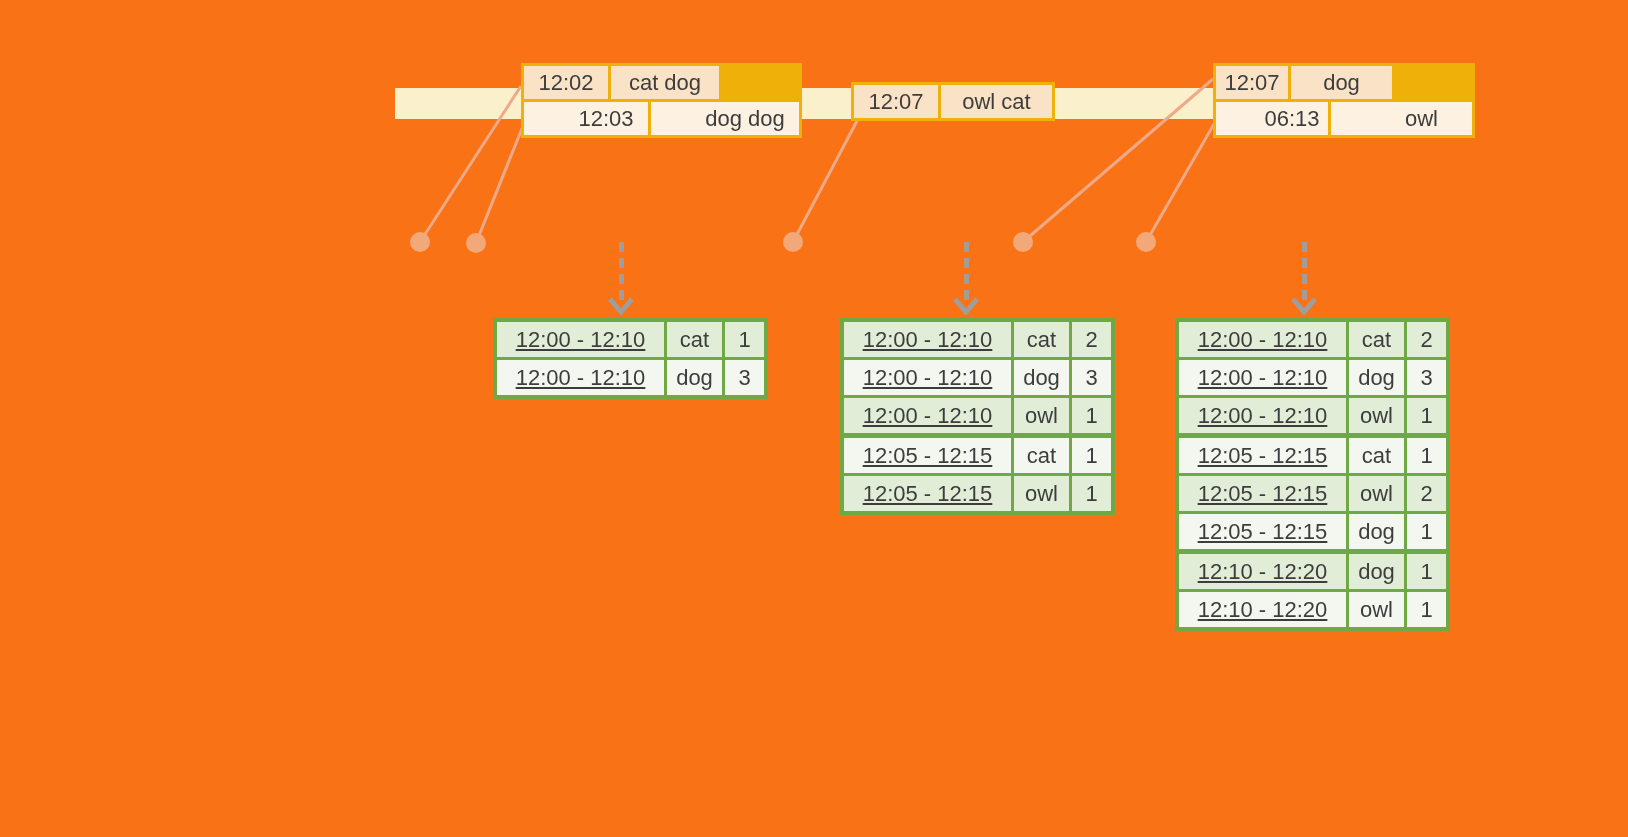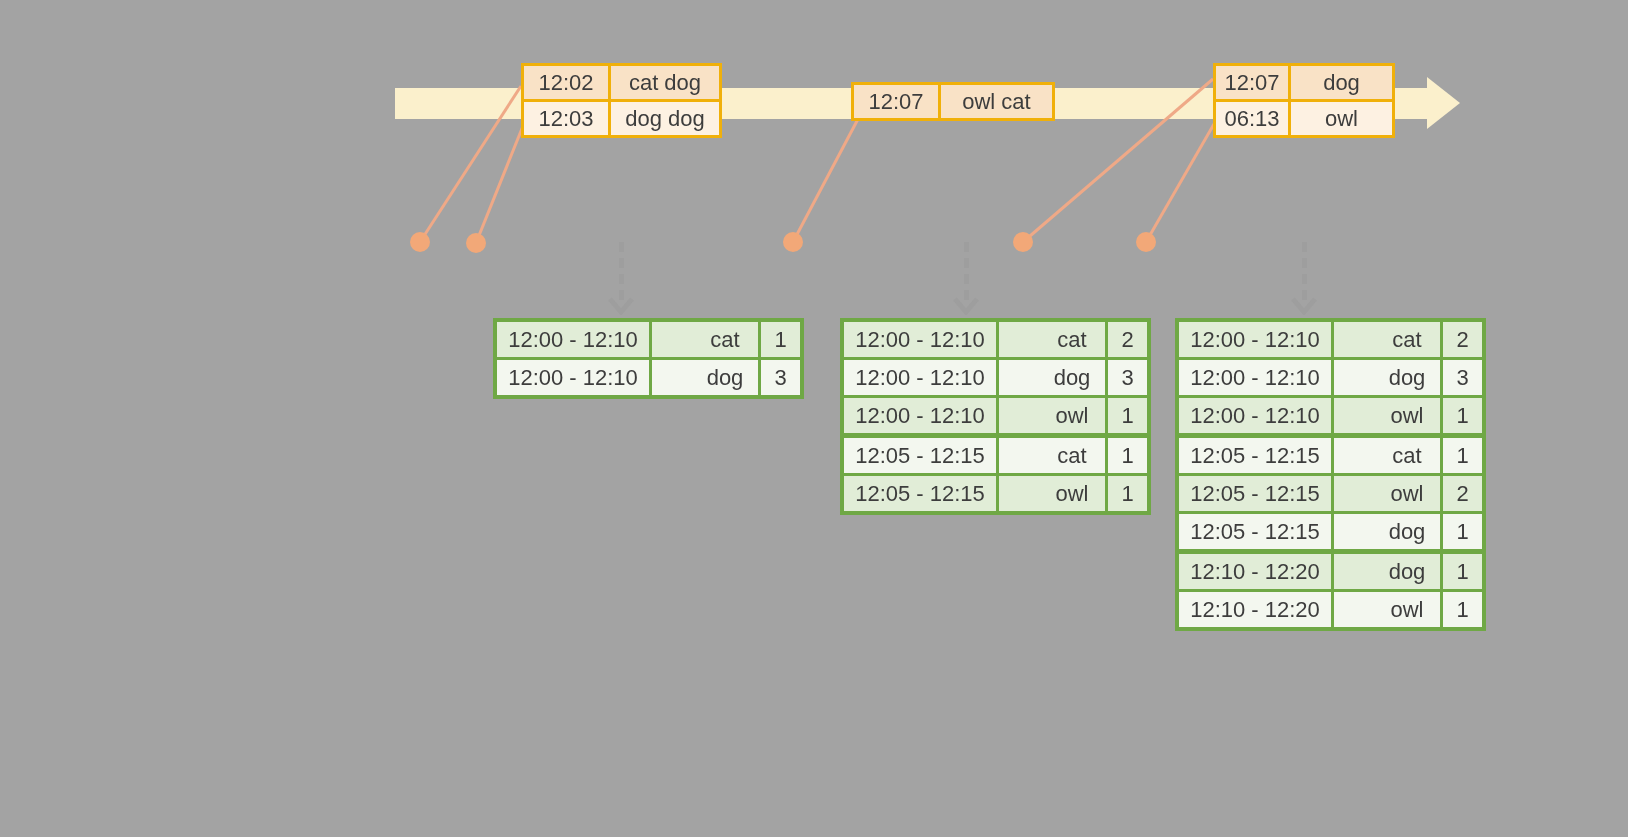--- a/index.html
+++ b/index.html
@@ -1,55 +1,55 @@
 <!DOCTYPE html>
 <html style="--gold: #F0B00A; --peach: #F9E2C6; --peach-light: #FDF1E2; --cream: #FBF0CC; --salmon-line: #EFA987; --salmon-dot: #F2A878; --gray: #9E9E9E; --green: #6FA845; --green-dark: #E1EDD7; --green-light: #F3F7EF; --ink: #3D3D3D;"><head>
 <meta charset="utf-8">
 <style>
   :root{
     --gold:#F0B00A; --peach:#F9E2C6; --peach-light:#FDF1E2; --cream:#FBF0CC;
     --salmon-line:#EFA987; --salmon-dot:#F2A878; --gray:#9E9E9E;
     --green:#6FA845; --green-dark:#E1EDD7; --green-light:#F3F7EF; --ink:#3D3D3D;
   }
   html,body{margin:0;padding:0;background:#000;}
-  .canvas{position:relative;width:1628px;height:837px;background:#a3a3a3;overflow:hidden;
+  .canvas{position:relative;width:1628px;height:837px;background:#f97316;overflow:hidden;
           font-family:"Liberation Sans",sans-serif;color:var(--ink);}
 
   
   .band{position:absolute;left:395px;top:88px;width:1032px;height:31px;background:var(--cream);z-index:1;}
   .band-head{position:absolute;left:1427px;top:77px;width:0;height:0;z-index:1;
              border-top:26px solid transparent;border-bottom:26px solid transparent;
              border-left:33px solid var(--cream);}
 
   
   .connectors{position:absolute;left:0;top:0;z-index:2;pointer-events:none;}
 
   
   .etable{position:absolute;z-index:3;display:flex;flex-direction:column;gap:3px;
           background:var(--gold);border:3px solid var(--gold);width:fit-content;}
   .etable .trow{display:flex;gap:3px;}
   .etable .cell{height:33px;line-height:33px;text-align:center;font-size:22px;}
   .etable .cell-time{width:var(--c1,84px);}
   .etable .cell-words{width:var(--c2,108px);}
   .etable .base .cell{background:var(--peach);}
-  .etable .alt  .cell{background:var(--peach-light);}
+  .etable .alt  .cell{background:var(--peach-light);padding-left:40px;}
 
   
   .trigger{position:absolute;top:242px;z-index:2;display:flex;flex-direction:column;align-items:center;width:28px;}
   .trigger .shaft{width:0;height:58px;border-left:5px dashed var(--gray);}
   .trigger svg{display:block;margin-top:-3px;}
 
   
   .gtable{position:absolute;z-index:3;display:flex;flex-direction:column;gap:3px;
           background:var(--green);border:4px solid var(--green);width:fit-content;}
   .gtable .trow{display:flex;gap:3px;}
   .gtable .trow.group-start{margin-top:2px;}
   .gtable .cell{height:35px;line-height:35px;text-align:center;font-size:22px;}
-  .gtable .cell-window{width:152px;}
-  .gtable .cell-word{width:66px;padding-left:40px;}
+  .gtable .cell-window{width:167px;text-decoration:underline;}
+  .gtable .cell-word{width:55px;}
   .gtable .cell-count{width:39px;}
   .gtable .base .cell{background:var(--green-dark);}
   .gtable .alt  .cell{background:var(--green-light);}
 </style>
 </head>
 <body>
 
 <div class="canvas">
 
   <div class="band"></div>

